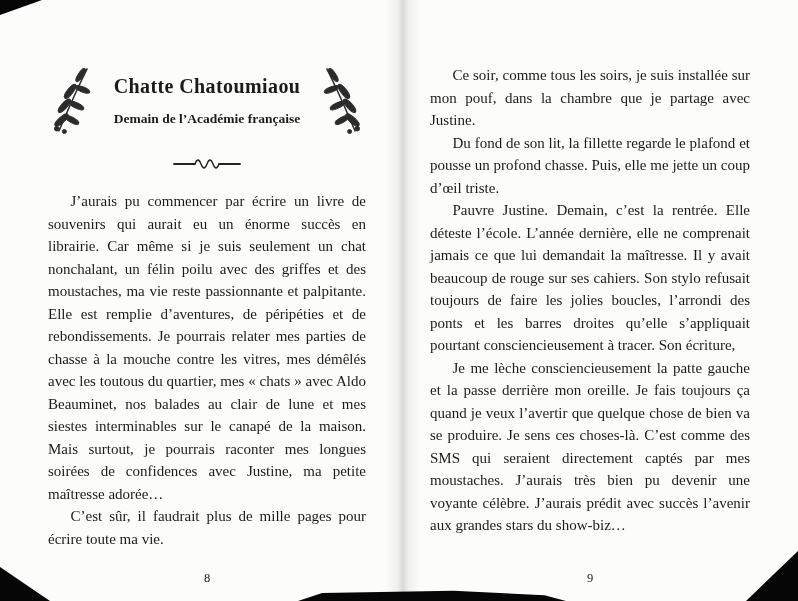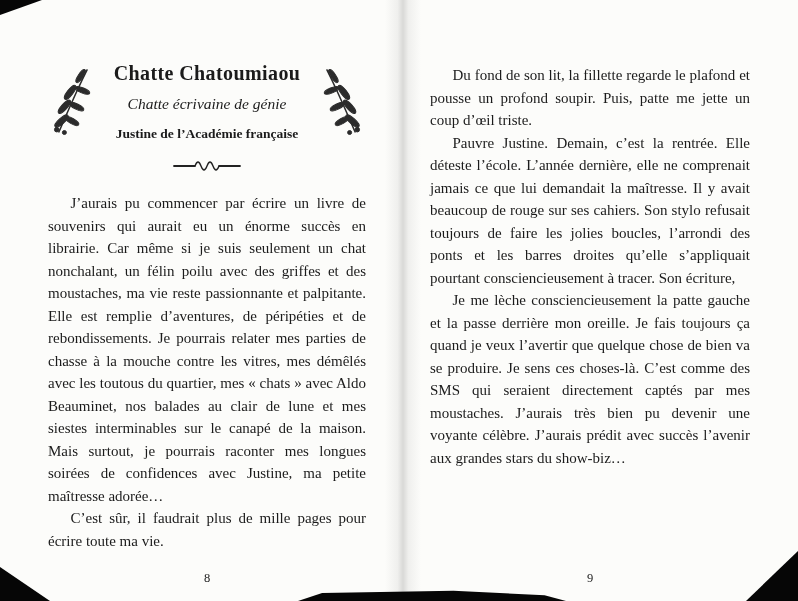--- a/index.html
+++ b/index.html
@@ -81,22 +81,21 @@
           <ellipse cx="33" cy="28" rx="8" ry="2.7" transform="rotate(22 33 28)"></ellipse>
           <ellipse cx="31" cy="13" rx="8" ry="2.6" transform="rotate(-56 31 13)"></ellipse>
           <circle cx="6" cy="69" r="2.4"></circle>
           <circle cx="14" cy="72" r="2.1"></circle>
         </g>
       </svg>
     </span>
 
     <div class="head-text">
       <div class="head-title">Chatte Chatoumiaou</div>
-      <div class="head-subtitle">Chatte écrivaine de génie</div>
-      <div class="head-affiliation">Justine de l’Académie française</div>
+      <div class="head-affiliation">Demain de l’Académie française</div>
     </div>
 
     <span class="branch mirrored">
       <svg width="44" height="74" viewBox="0 0 46 76">
         <g stroke="#2b2b2b" fill="#2b2b2b">
           <path d="M8 72 C 16 54, 23 36, 38 6" fill="none" stroke-width="1.5"></path>
           <ellipse cx="11" cy="60" rx="9" ry="3" transform="rotate(-42 11 60)"></ellipse>
           <ellipse cx="22" cy="60" rx="8" ry="2.8" transform="rotate(30 22 60)"></ellipse>
           <ellipse cx="14" cy="45" rx="9" ry="3" transform="rotate(-48 14 45)"></ellipse>
           <ellipse cx="27" cy="45" rx="8" ry="2.8" transform="rotate(26 27 45)"></ellipse>
@@ -120,21 +119,22 @@
   <div class="body-text">
     <p>J’aurais pu commencer par écrire un livre de souvenirs qui aurait eu un énorme succès en librairie. Car même si je suis seulement un chat nonchalant, un félin poilu avec des griffes et des moustaches, ma vie reste passionnante et palpitante. Elle est remplie d’aventures, de péripéties et de rebondissements. Je pourrais relater mes parties de chasse à la mouche contre les vitres, mes démêlés avec les toutous du quartier, mes « chats » avec Aldo Beauminet, nos balades au clair de lune et mes siestes interminables sur le canapé de la maison. Mais surtout, je pourrais raconter mes longues soirées de confidences avec Justine, ma petite maîtresse adorée…</p>
     <p>C’est sûr, il faudrait plus de mille pages pour écrire toute ma vie.</p>
   </div>
 
   <div class="pageno">8</div>
 </div>
 
 <div class="page page-right">
   <div class="body-text">
-    <p>Du fond de son lit, la fillette regarde le plafond et pousse un profond soupir. Puis, patte me jette un coup d’œil triste.</p>
+    <p>Ce soir, comme tous les soirs, je suis installée sur mon pouf, dans la chambre que je partage avec Justine.</p>
+    <p>Du fond de son lit, la fillette regarde le plafond et pousse un profond chasse. Puis, elle me jette un coup d’œil triste.</p>
     <p>Pauvre Justine. Demain, c’est la rentrée. Elle déteste l’école. L’année dernière, elle ne comprenait jamais ce que lui demandait la maîtresse. Il y avait beaucoup de rouge sur ses cahiers. Son stylo refusait toujours de faire les jolies boucles, l’arrondi des ponts et les barres droites qu’elle s’appliquait pourtant consciencieusement à tracer. Son écriture,</p>
     <p>Je me lèche consciencieusement la patte gauche et la passe derrière mon oreille. Je fais toujours ça quand je veux l’avertir que quelque chose de bien va se produire. Je sens ces choses-là. C’est comme des SMS qui seraient directement captés par mes moustaches. J’aurais très bien pu devenir une voyante célèbre. J’aurais prédit avec succès l’avenir aux grandes stars du show-biz…</p>
   </div>
 
   <div class="pageno">9</div>
 </div>
 
 <div class="corner corner-tl"></div>
 <div class="corner corner-bl"></div>
 <div class="corner corner-br"></div>

